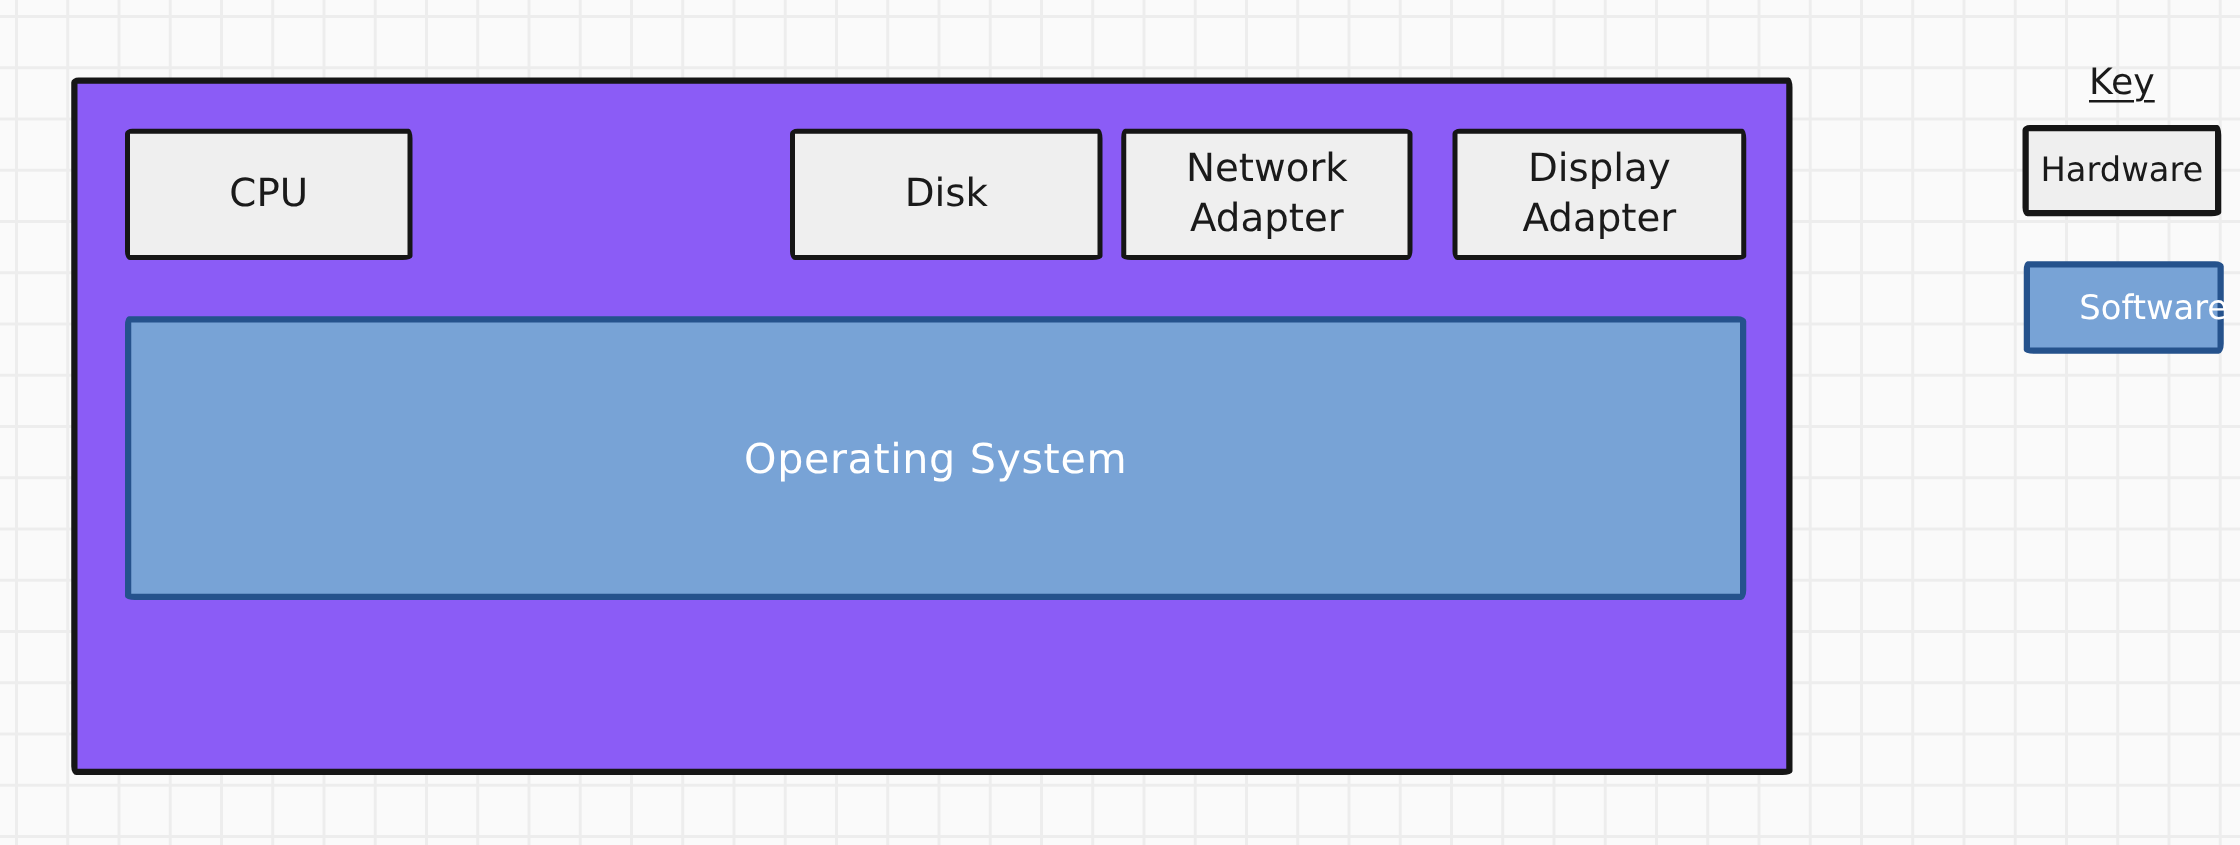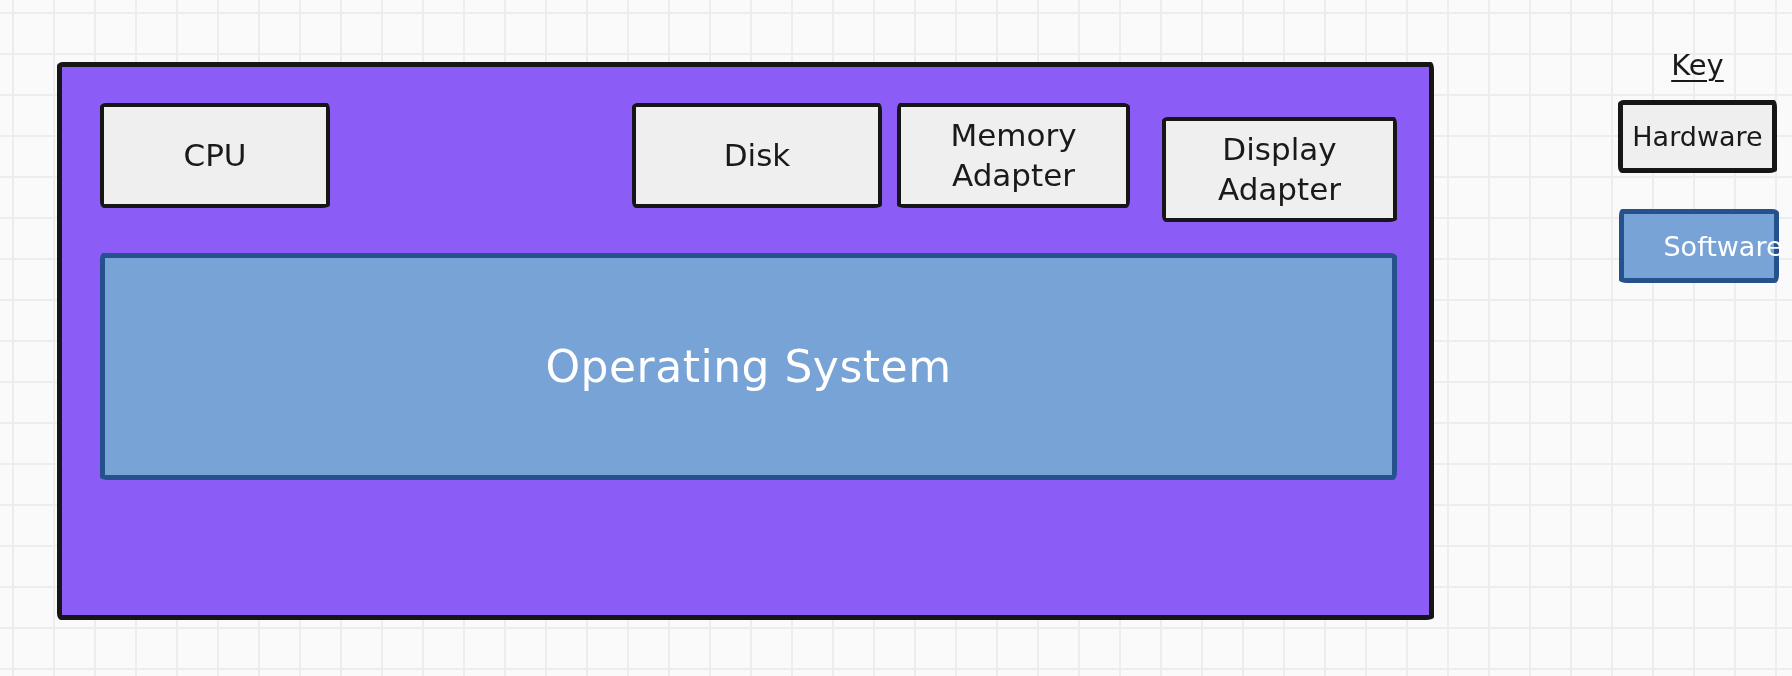--- a/index.html
+++ b/index.html
@@ -40,33 +40,33 @@
     justify-content: center;
     text-align: center;
     font-size: 31px;
     line-height: 1.28;
     padding: 2px 8px;
   }
   .hw-cpu     { left: 38px;   width: 230px; }
   .hw-memory  { left: 306px;  width: 238px; }
   .hw-disk    { left: 570px;  width: 250px; }
   .hw-network { left: 835px;  width: 233px; }
-  .hw-display { left: 1100px; width: 235px; margin-top: 14px; }
+  .hw-display { left: 1100px; width: 235px; }
 
   .os-box {
     position: absolute;
     left: 38px; top: 186px;
     width: 1297px; height: 227px;
     background: #78a3d6;
     border: 5px solid #25528c;
     display: flex;
     align-items: center;
     justify-content: center;
     color: #ffffff;
-    font-size: 44px;
+    font-size: 33px;
     letter-spacing: 0.5px;
   }
 
   .computer-label {
     position: absolute;
     left: 40px; top: 472px;
     font-size: 33px;
   }
 
   .key-title {
@@ -112,21 +112,21 @@
     <div class="hw-box hw-cpu sketch">
       <span>CPU</span>
     </div>
 
 
     <div class="hw-box hw-disk sketch">
       <span>Disk</span>
     </div>
 
     <div class="hw-box hw-network sketch2">
-      <span>Memory Adapter</span>
+      <span>Network Adapter</span>
     </div>
 
     <div class="hw-box hw-display sketch">
       <span>Display Adapter</span>
     </div>
 
     <div class="os-box sketch2">
       <span>Operating System</span>
     </div>
 

